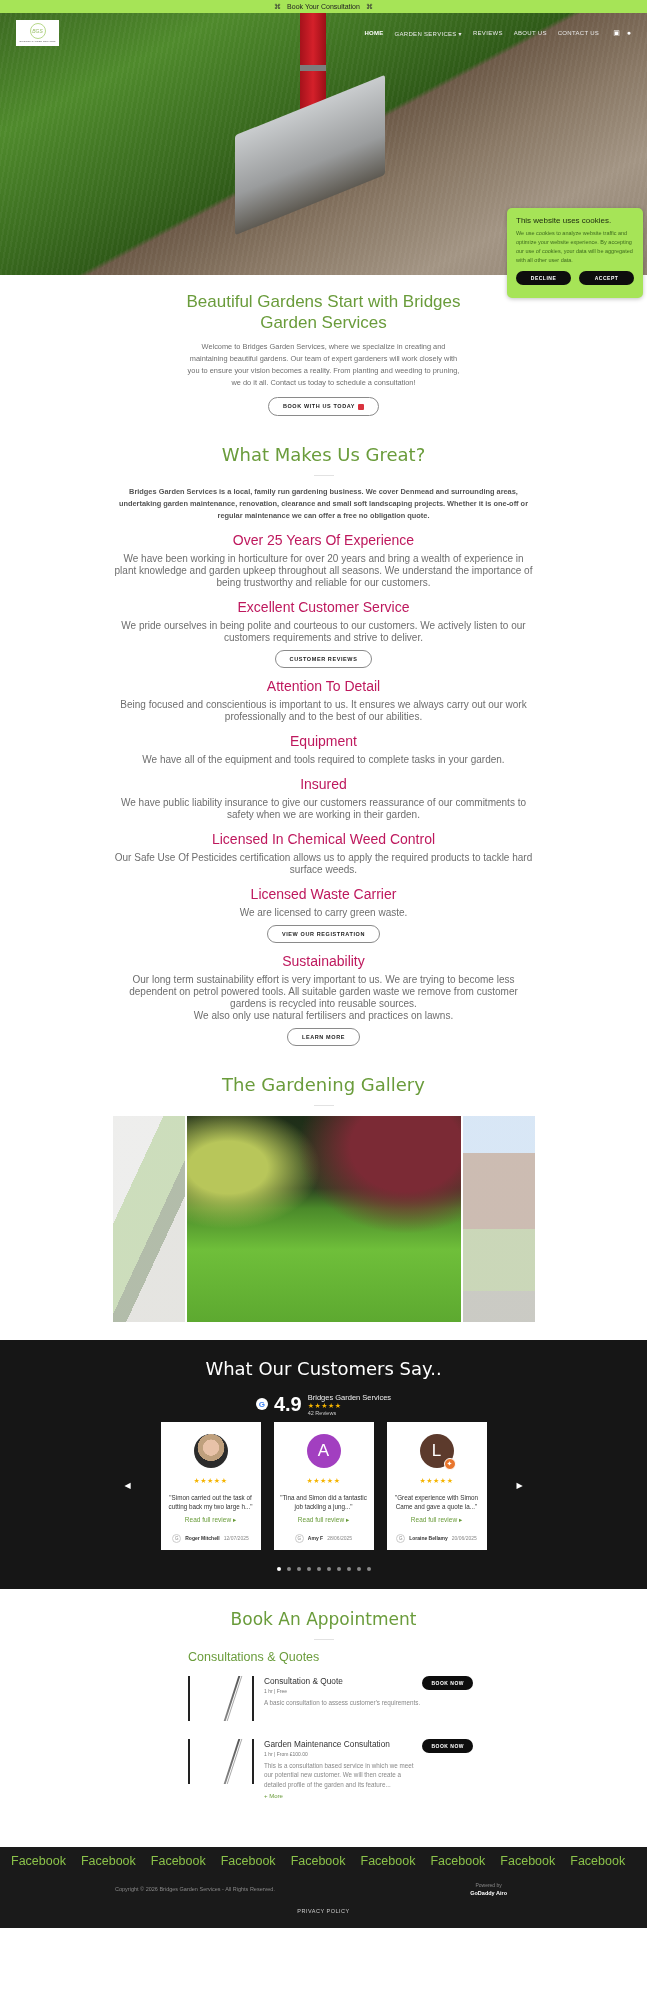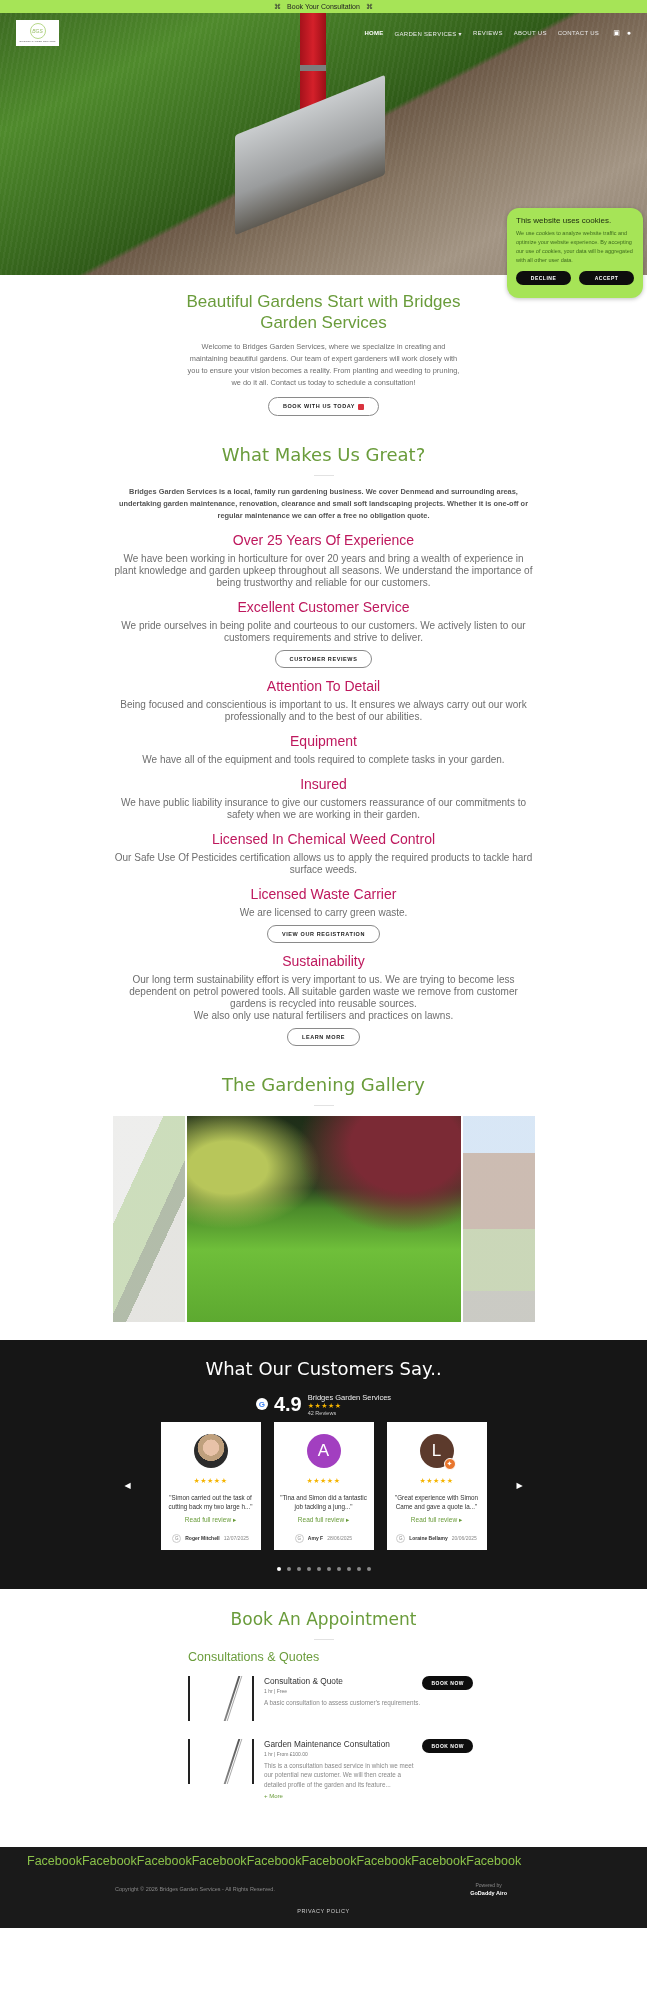--- a/index.html
+++ b/index.html
@@ -15,21 +15,21 @@
   .hero .handle { position:absolute; left: 300px; top: 0; width: 26px; height: 115px; background: linear-gradient(90deg,#a5121b,#d4202a,#9b0f17); border-radius: 0 0 6px 6px; }
   .hero .handle-band { position:absolute; left: 300px; top: 52px; width: 26px; height: 6px; background:#7d7d7d; }
   .hero .blade { position:absolute; left: 235px; top: 92px; width: 150px; height: 100px; background: linear-gradient(180deg,#c9ccce,#9a9c9d 60%,#5e5a52); transform: skewY(-22deg); border-radius: 3px; }
   .nav { position:absolute; top: 5px; left: 0; right: 0; height: 30px; display:flex; align-items:center; padding: 0 16px; }
   .logo { width: 43px; height: 26px; background:#fff; display:flex; flex-direction:column; align-items:center; justify-content:center; }
   .logo .ring { width: 16px; height: 16px; border: 1px solid #b8d98a; border-radius: 50%; font-size: 5px; color:#9bbf6a; display:flex; align-items:center; justify-content:center; font-style: italic; }
   .logo .sub { font-size: 2.5px; color:#666; margin-top:1px; }
   .nav-links { margin-left: auto; display:flex; align-items:center; gap: 11px; font-size: 6px; letter-spacing: 0.3px; color:#e8e8e8; }
   .nav-links .active { color:#fff; font-weight:bold; }
   .nav-icons { display:flex; gap: 7px; margin-left: 14px; color:#fff; font-size: 7px; }
-  .cookie { position:absolute; left: 507px; top: 208px; width: 136px; height: 90px; background:#a6e457; border-radius: 12px; padding: 8px 9px; box-shadow: 0 1px 4px rgba(0,0,0,0.25); z-index: 5; }
+  .cookie { position:absolute; left: 507px; top: 208px; width: 136px; height: 90px; background:#a6e457; border-radius: 5px; padding: 8px 9px; box-shadow: 0 1px 4px rgba(0,0,0,0.25); z-index: 5; }
   .cookie h4 { font-size: 8px; font-weight: normal; color: #1c2a10; margin-bottom: 4px; }
   .cookie p { font-size: 5.5px; line-height: 9px; color: #3e6b1e; }
   .cookie .btns { display:flex; gap: 8px; margin-top: 6px; }
   .cookie button { flex:1; height: 14px; border:none; border-radius: 8px; background:#0d0d0d; color:#fff; font-size: 5px; font-weight:bold; letter-spacing: 0.5px; font-family: "Liberation Sans", sans-serif; }
   .intro { text-align:center; padding: 16px 0 0; }
   .intro h1 { font-size: 17px; font-weight: normal; color: #6a9c3b; line-height: 21px; width: 290px; margin: 0 auto; }
   .intro p { font-size: 7.4px; line-height: 12px; color:#6e6e6e; width: 280px; margin: 8px auto 0; }
   .pill { display:inline-block; border: 1px solid #8a8a8a; border-radius: 12px; padding: 5px 14px; font-size: 5.5px; font-weight: bold; letter-spacing: 0.6px; color:#222; background:#fff; }
   .intro .pill { margin-top: 8px; }
   .cal { display:inline-block; width: 6px; height: 6px; background:#d9333f; vertical-align: middle; margin-left: 3px; border-radius:1px; }
@@ -87,21 +87,21 @@
   .svc-icon .l2 { position:absolute; left: 43px; top: 0; width: 2px; height: 45px; background: linear-gradient(#555,#888); transform: skewX(-18deg); }
   .svc-icon .l3 { position:absolute; left: 46px; top: 0; width: 1px; height: 45px; background:#aaa; transform: skewX(-18deg); }
   .svc-icon .l4 { position:absolute; left: 64px; top:0; width:2px; height:45px; background:#222; }
   .svc-body { padding-left: 10px; flex: 1; }
   .svc-body h5 { font-size: 8.3px; font-weight: normal; color:#333; }
   .svc-body .info { font-size: 5px; color:#777; margin-top: 2px; }
   .svc-body p { font-size: 6.3px; line-height: 9.5px; color:#888; margin-top: 4px; width: 160px; }
   .svc-body .moreln { font-size: 6px; color:#6a9c3b; margin-top: 4px; }
   .book-now { position:absolute; right: -5px; top: 0; height: 14px; padding: 0 9px; border-radius: 8px; background:#0d0d0d; color:#fff; font-size: 5px; font-weight: bold; letter-spacing: 0.5px; border: none; font-family: "Liberation Sans", sans-serif; }
   .footer { background:#1a1a1a; padding: 7px 0 14px; margin-top: 18px; }
-  .fb-row { display:flex; padding-left: 27px; white-space: nowrap; overflow: hidden; }
+  .fb-row { display:flex; gap: 15px; padding-left: 11px; white-space: nowrap; overflow: hidden; }
   .fb-row span { font-size: 12.5px; color:#8bc34a; }
   .foot-mid { display:flex; justify-content: space-between; align-items:center; padding: 14px 140px 0 115px; }
   .copy { font-size: 5.5px; color:#888; }
   .powered { text-align:center; font-size: 5px; color:#888; }
   .powered .gd { color:#fff; font-weight:bold; font-size: 5.5px; margin-top: 2px; }
   .privacy { text-align:center; font-size: 5.5px; color:#ccc; letter-spacing: 0.5px; margin-top: 12px; }
 </style>
 </head>
 <body>
 

